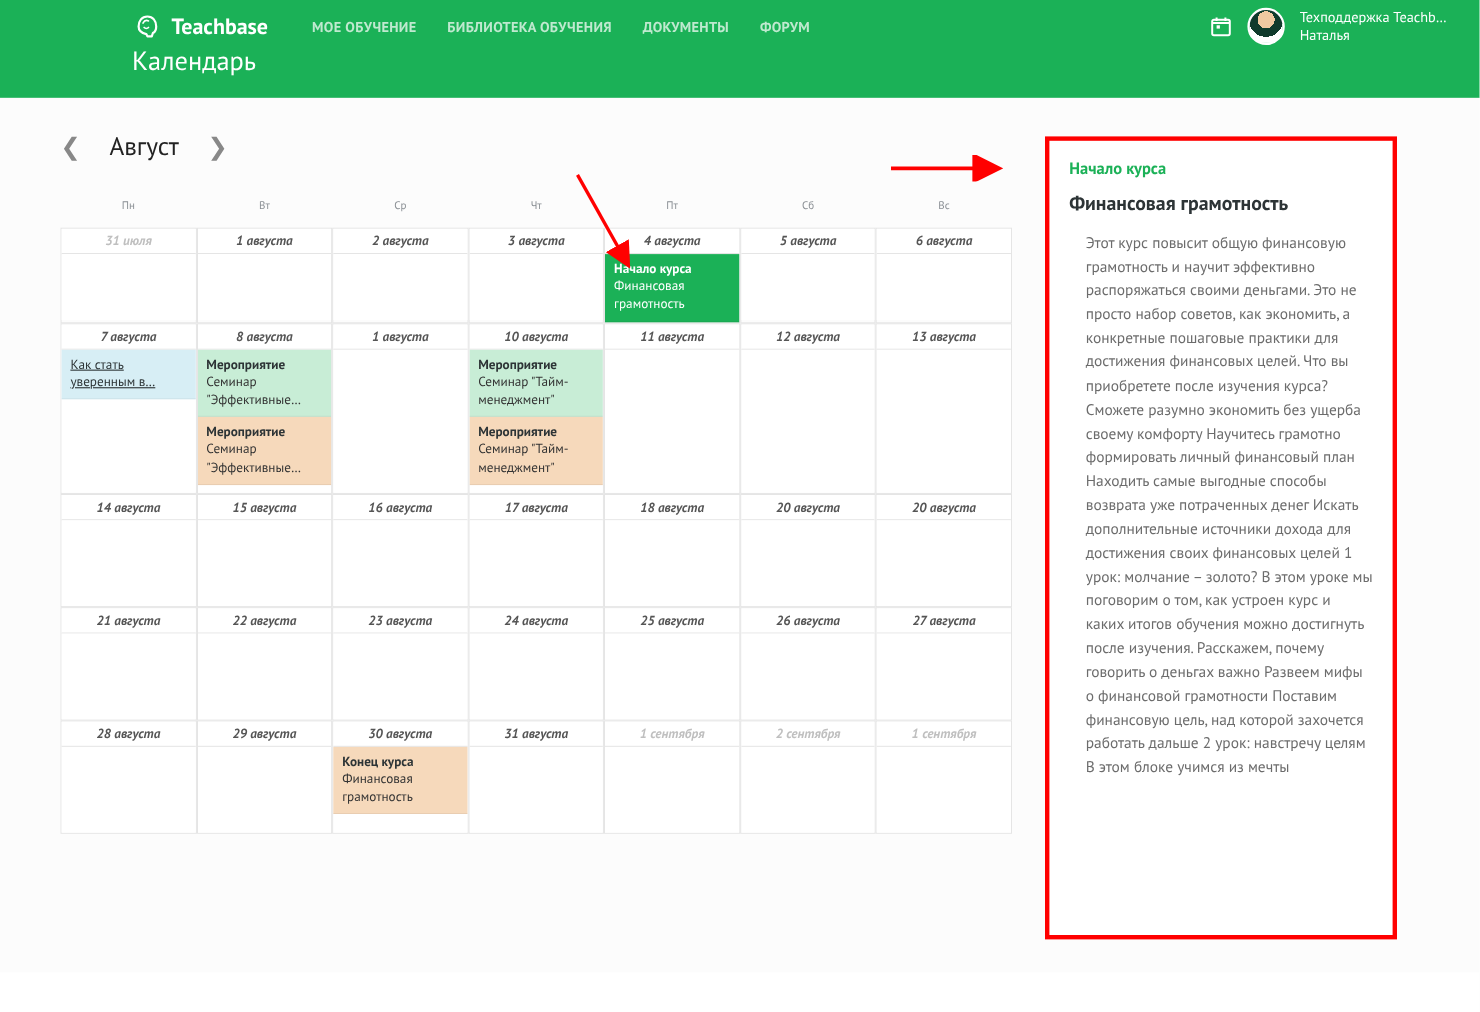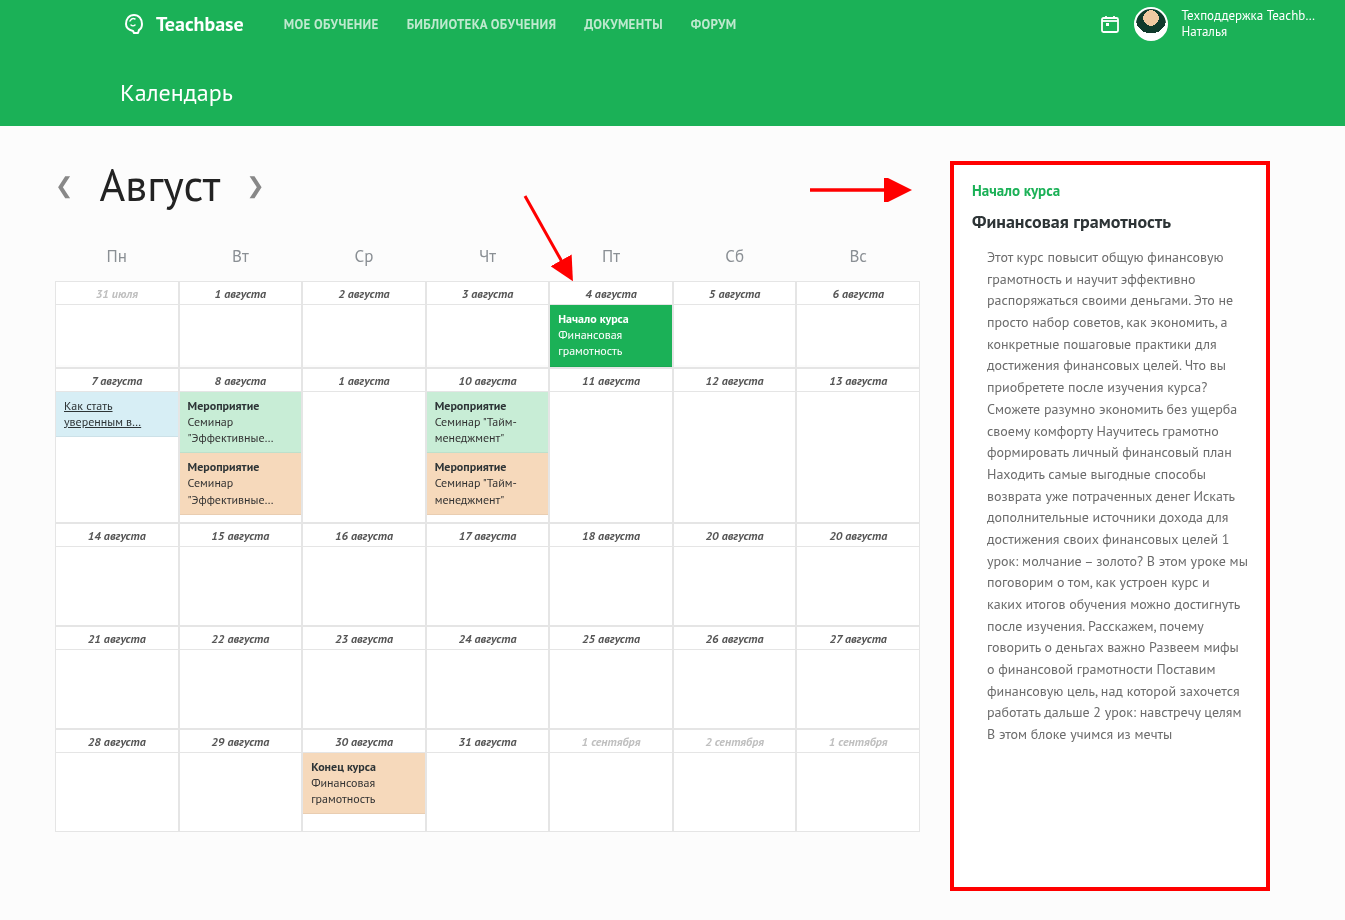--- a/index.html
+++ b/index.html
@@ -13,21 +13,21 @@
     --event-blue:#d7eef5;
     --event-mint:#c8edd6;
     --event-peach:#f6d9bb;
   }
   *{box-sizing:border-box;font-family:"Segoe UI","PT Sans",Arial,sans-serif;}
   body{margin:0;background:#ffffff;color:var(--text-dark);width:1345px;}
   
   .header{
     background:var(--green);
     color:#fff;
-    height:126px;
+    height:89px;
     position:relative;
   }
   .header-top{
     display:flex;
     align-items:center;
     height:48px;
     padding:0 30px 0 120px;
   }
   .logo{
     display:flex;
@@ -94,32 +94,32 @@
   }
   .month-row{
     display:flex;align-items:center;gap:26px;
     margin-bottom:24px;
   }
   .arrow{
     font-size:22px;color:#888;cursor:pointer;user-select:none;
     font-weight:300;
   }
   .month-label{
-    font-size:44px;font-weight:400;color:#222;
+    font-size:23px;font-weight:400;color:#222;
   }
   
   .cal-table{
     width:100%;
     border-collapse:separate;
     border-spacing:0;
   }
   .cal-table th{
     padding:8px 0 14px;
     font-weight:400;
-    font-size:17px;
+    font-size:10px;
     color:var(--text-light);
     text-align:center;
   }
   .cal-table td{
     border:1px solid var(--border);
     width:14.28%;
     vertical-align:top;
     padding:0;
     min-width:118px;
   }

